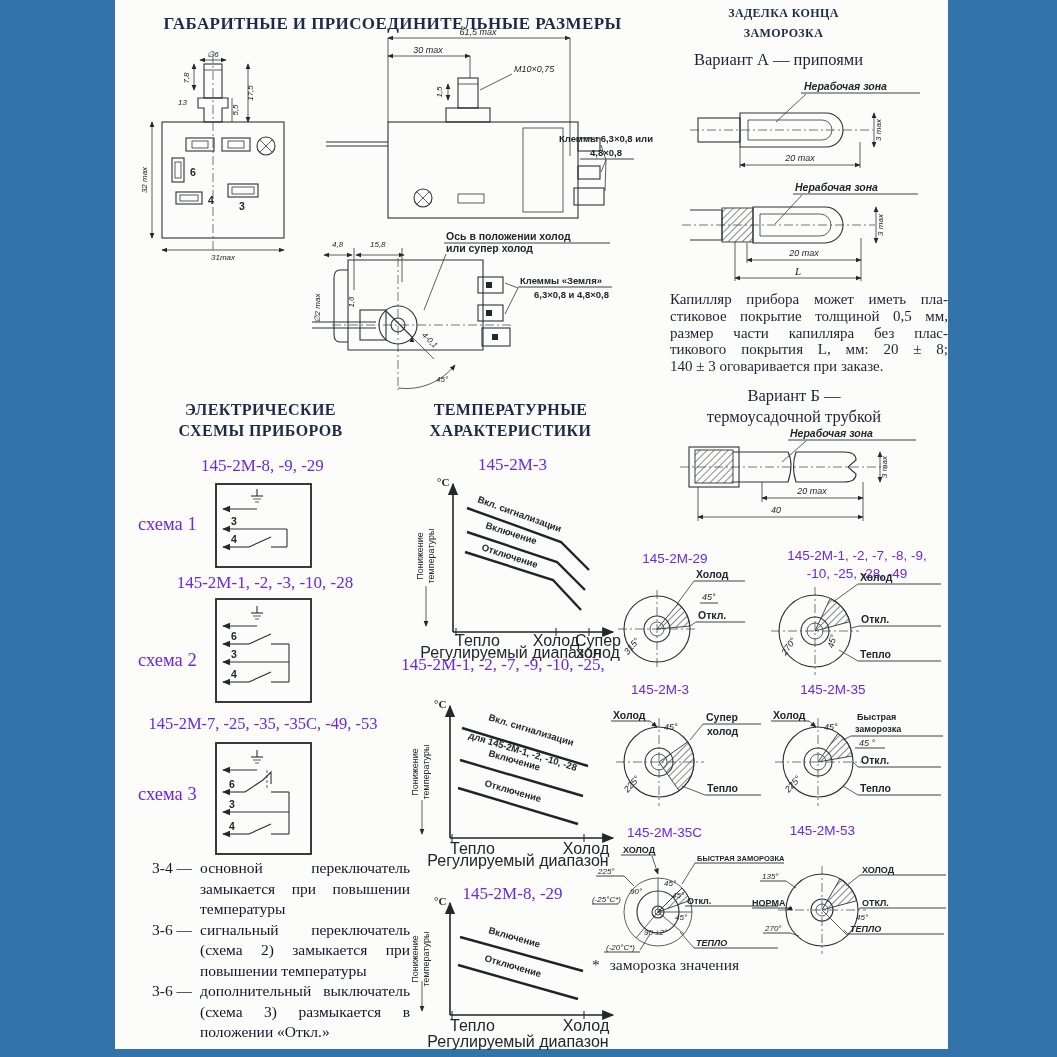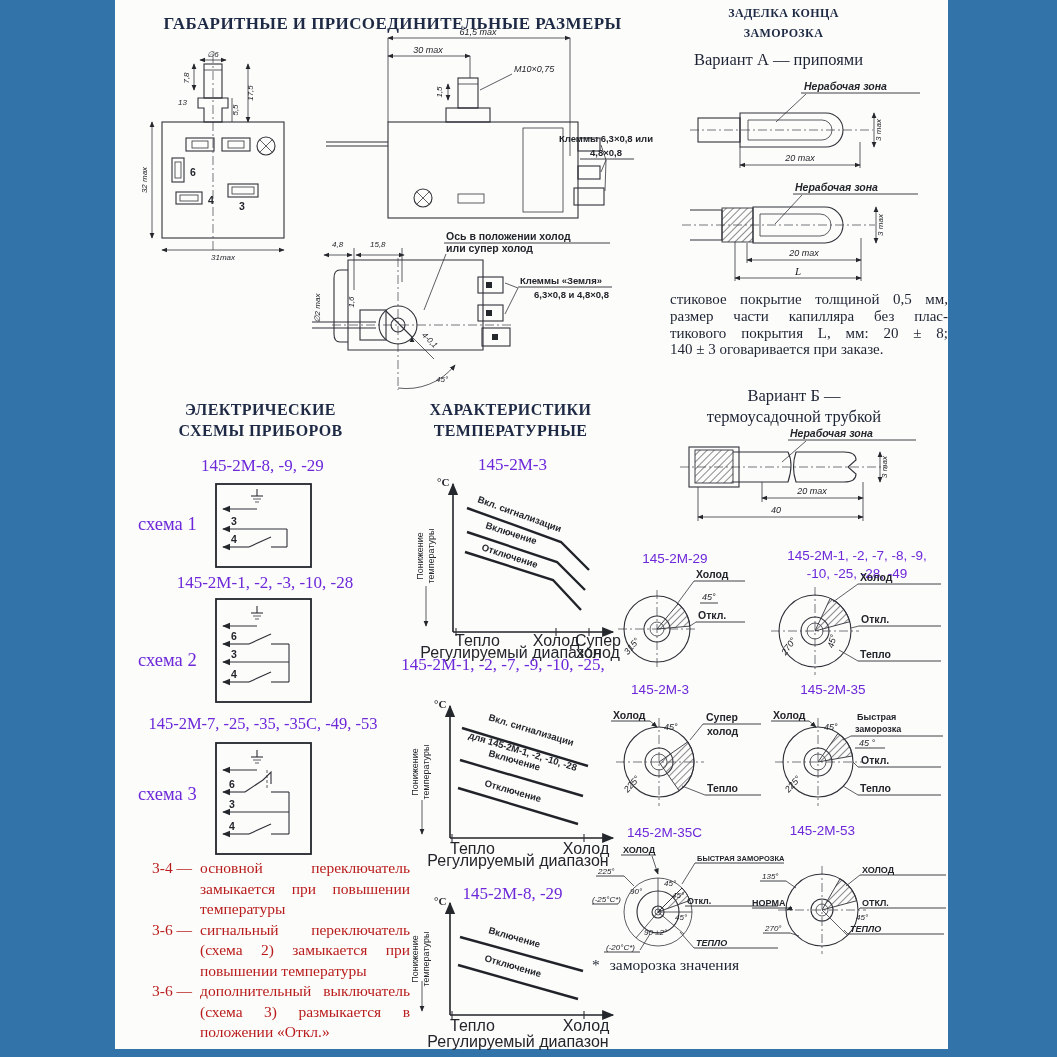--- a/index.html
+++ b/index.html
@@ -229,20 +229,21 @@
       <line class="thin" x1="55" y1="102" x2="181" y2="102" marker-start="url(#arL)" marker-end="url(#arR)"></line>
       <line class="thin" x1="196" y1="31" x2="196" y2="67" marker-start="url(#arU)" marker-end="url(#arD)"></line>
     </g>
     <text class="zone" x="115" y="15">Нерабочая зона</text>
     <text class="dim" x="124" y="80" text-anchor="middle">20 max</text>
     <text class="ser" x="118" y="99" text-anchor="middle" font-style="italic" font-size="11">L</text>
     <text class="dims" transform="rotate(-90 203 49)" x="203" y="49" text-anchor="middle">3 max</text>
   </svg>
 
   <div class="abs" style="left:670px;top:291px;width:278px;font-size:15px;line-height:16.8px;color:#1d2332">
+    <div class="pline">Капилляр прибора может иметь пла-</div>
     <div class="pline">стиковое покрытие толщиной 0,5 мм,</div>
     <div class="pline">размер части капилляра без плас-</div>
     <div class="pline">тикового покрытия L, мм: 20 ± 8;</div>
     <div>140 ± 3 оговаривается при заказе.</div>
   </div>
 
   <div class="abs ctr" style="left:660px;top:385px;width:268px;font-size:16.5px;line-height:21px;color:#1d2334">
     <div>Вариант Б —</div>
     <div>термоусадочной трубкой</div>
   </div>
@@ -346,38 +347,38 @@
       <line class="ln" x1="34" y1="92" x2="8" y2="92" marker-end="url(#arL)"></line>
       <line class="ln" x1="34" y1="92" x2="56" y2="82"></line>
       <line class="ln" x1="56" y1="92" x2="74" y2="92"></line>
       <line class="ln" x1="74" y1="50" x2="74" y2="92"></line>
     </g>
     <text class="pin" x="14" y="46">6</text>
     <text class="pin" x="14" y="66">3</text>
     <text class="pin" x="14" y="88">4</text>
   </svg>
 
-  <div class="abs" style="left:152px;top:858px;width:258px;color:#b91c1c">
+  <div class="abs" style="left:152px;top:858px;width:258px;color:#0f172a">
     <div class="note">
       <span class="npin">3-4 —</span>
       <span class="ntext">основной переключатель замыкается при повышении температуры</span>
     </div>
     <div class="note">
       <span class="npin">3-6 —</span>
       <span class="ntext">сигнальный переключатель (схема 2) замыкается при повышении температуры</span>
     </div>
     <div class="note">
       <span class="npin">3-6 —</span>
       <span class="ntext">дополнительный выключатель (схема 3) размыкается в положении «Откл.»</span>
     </div>
   </div>
 
   <div class="abs hdr" style="left:398px;top:399px;width:225px;font-size:16px;line-height:21px">
+    <div>ТЕМПЕРАТУРНЫЕ</div>
     <div>ХАРАКТЕРИСТИКИ</div>
-    <div>ТЕМПЕРАТУРНЫЕ</div>
   </div>
 
   <div class="abs ctr" style="left:400px;top:455px;width:225px;font-size:17px">145-2М-3</div>
 
   <svg style="left:393px;top:468px" width="227" height="192" viewBox="0 0 227 192">
     <g>
       <line class="ax" x1="60" y1="164" x2="60" y2="16" marker-end="url(#arU)"></line>
       <line class="ax" x1="60" y1="164" x2="220" y2="164" marker-end="url(#arR)"></line>
       <line class="ln" x1="63" y1="160" x2="63" y2="168"></line>
       <line class="ln" x1="163" y1="160" x2="163" y2="168"></line>

